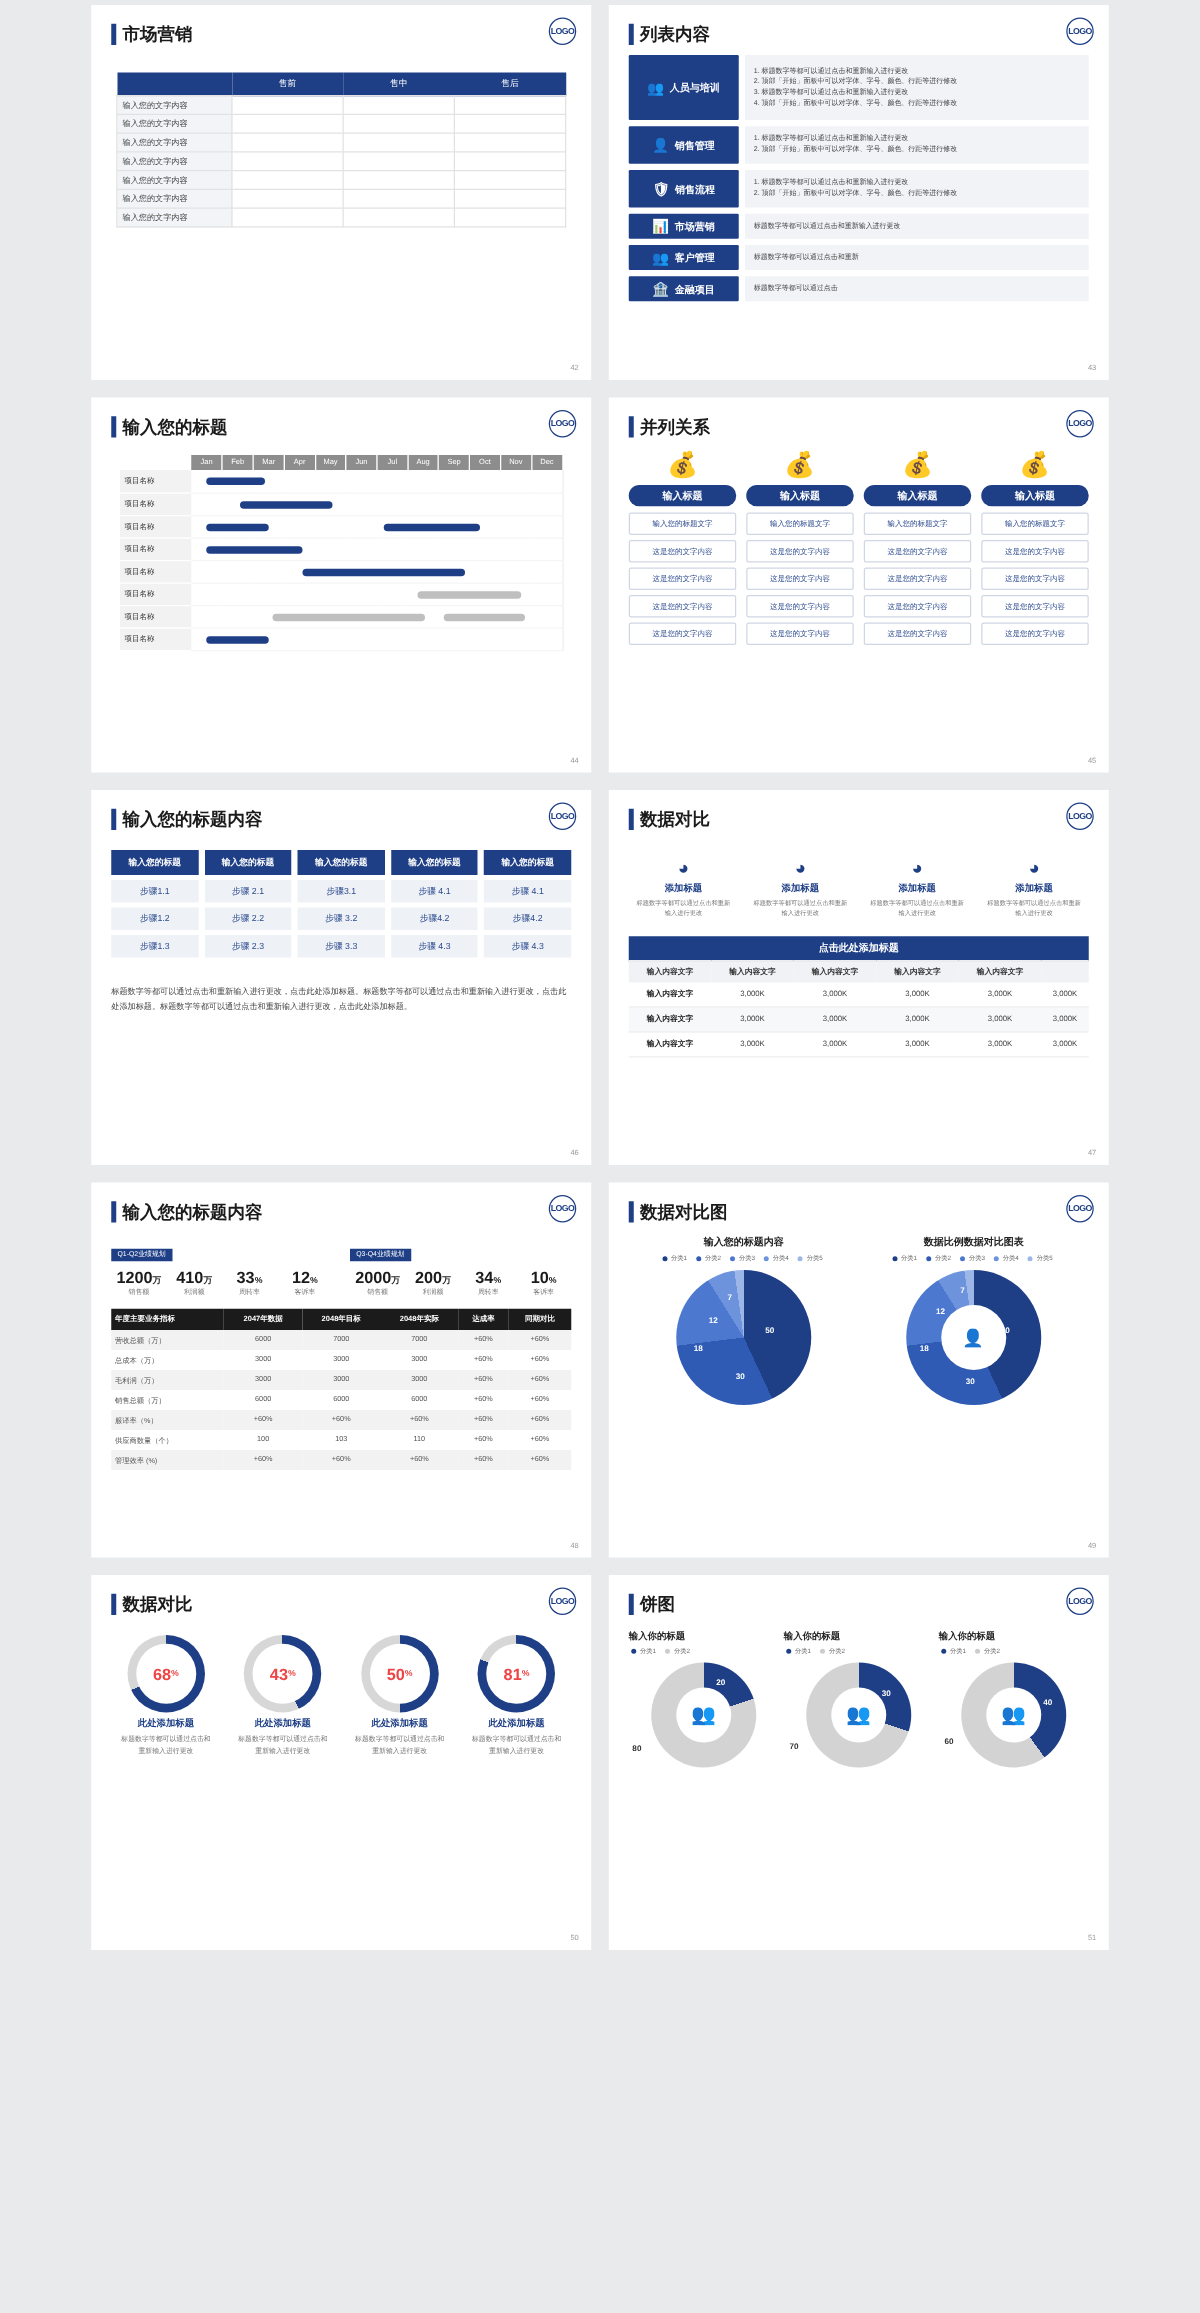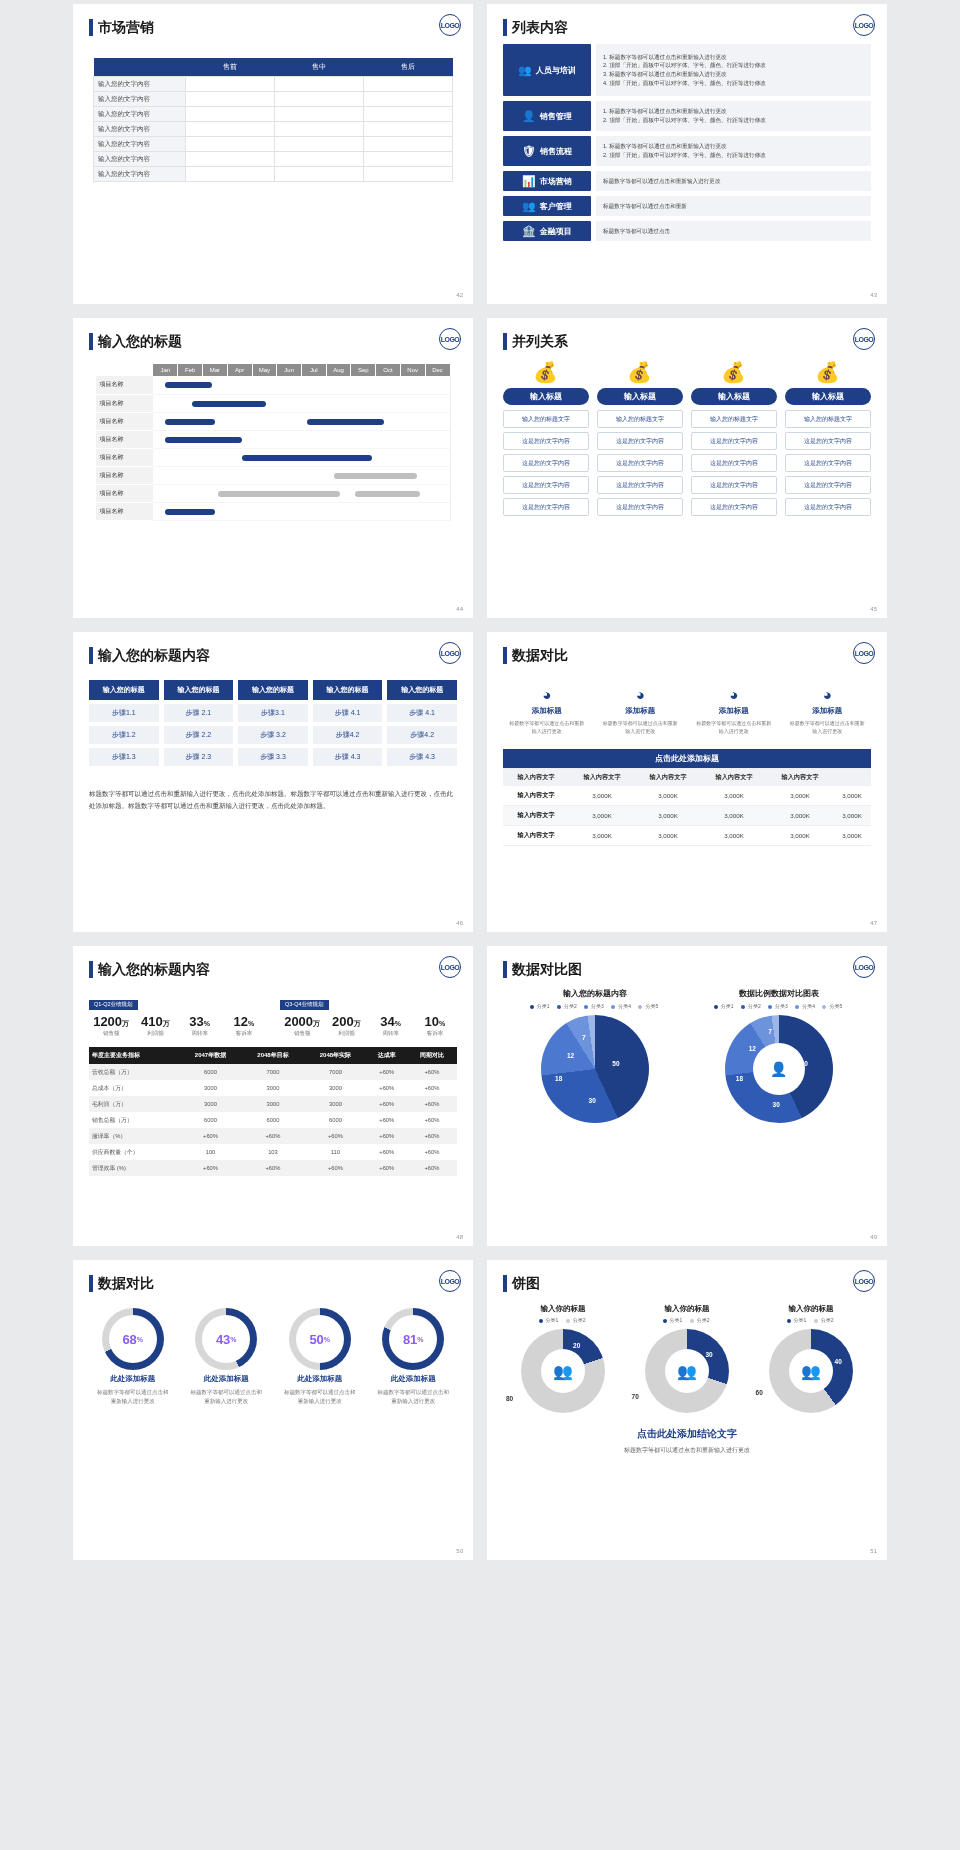--- a/index.html
+++ b/index.html
@@ -174,28 +174,28 @@
   }
   .plabel { position:absolute; font-size:6.5px; color:#fff; font-weight:bold;}
   .plabel.dark { color:#333; }
   
   .rings { display:flex; margin-top:16px; gap:6px; }
   .ringcol { flex:1; text-align:center; }
   .ring { width:62px; height:62px; border-radius:50%; margin:0 auto; position:relative; }
   .ring .hole {
     position:absolute; inset:7px; background:#fff; border-radius:50%;
     display:flex; align-items:center; justify-content:center;
-    font-size:13px; font-weight:bold; color:#8b5cf6;
+    font-size:13px; font-weight:bold; color:#ef4444;
   }
   .ring .hole small { font-size:7px; }
   .ringttl { font-size:7.5px; font-weight:bold; color:#1e3f86; margin-top:4px; }
   .ringtxt { font-size:5.5px; color:#777; line-height:1.7; margin-top:4px; padding:0 8px;}
   
   .pies51 { display:flex; margin-top:12px; gap:4px; }
-  .p51 { flex:1; text-align:center; position:relative; }
+  .p51 { flex:1; position:relative; }
   .p51ttl { font-size:7.5px; font-weight:bold; color:#222; margin-bottom:3px;}
   .concl { text-align:center; margin-top:14px; }
   .concl .big { font-size:10px; font-weight:bold; color:#1e3f86; }
   .concl .small { font-size:6px; color:#666; margin-top:5px; }
   .ppl { position:absolute; left:50%; top:50%; transform:translate(-50%,-50%); font-size:16px; color:#1e3f86; }
 </style>
 </head>
 <body>
 
 <div class="grid">
@@ -840,20 +840,16 @@
         <div class="pie" style="width:84px;height:84px;background:conic-gradient(#1e3f86 0deg 144deg,#d3d3d3 144deg 360deg);">
           <div class="plabel" style="left:78%;top:34%;">40</div>
           <div class="plabel dark" style="left:-16%;top:72%;">60</div>
           <div class="donut-hole" style="width:44px;height:44px;">
               <span class="ppl">👥</span>
             </div>
         </div>
       </div>
 
     </div>
-    <div class="concl">
-      <div class="big">点击此处添加结论文字</div>
-      <div class="small">标题数字等都可以通过点击和重新输入进行更改</div>
-    </div>
     <div class="pagenum">51</div>
   </div>
 
 </div>
 
 </body></html>

